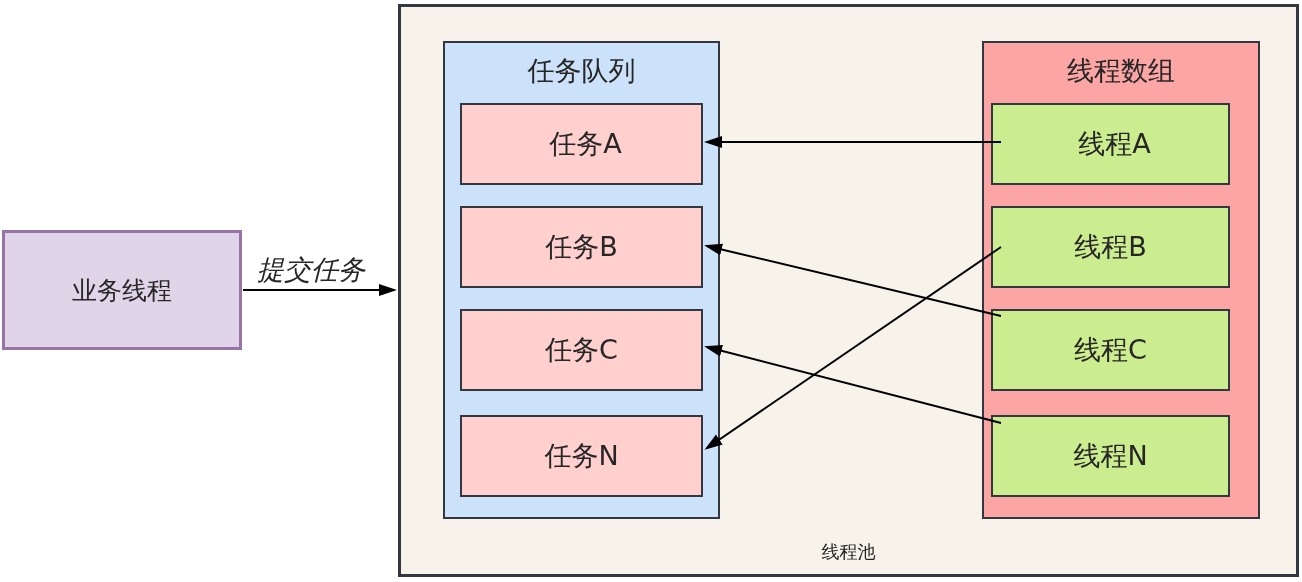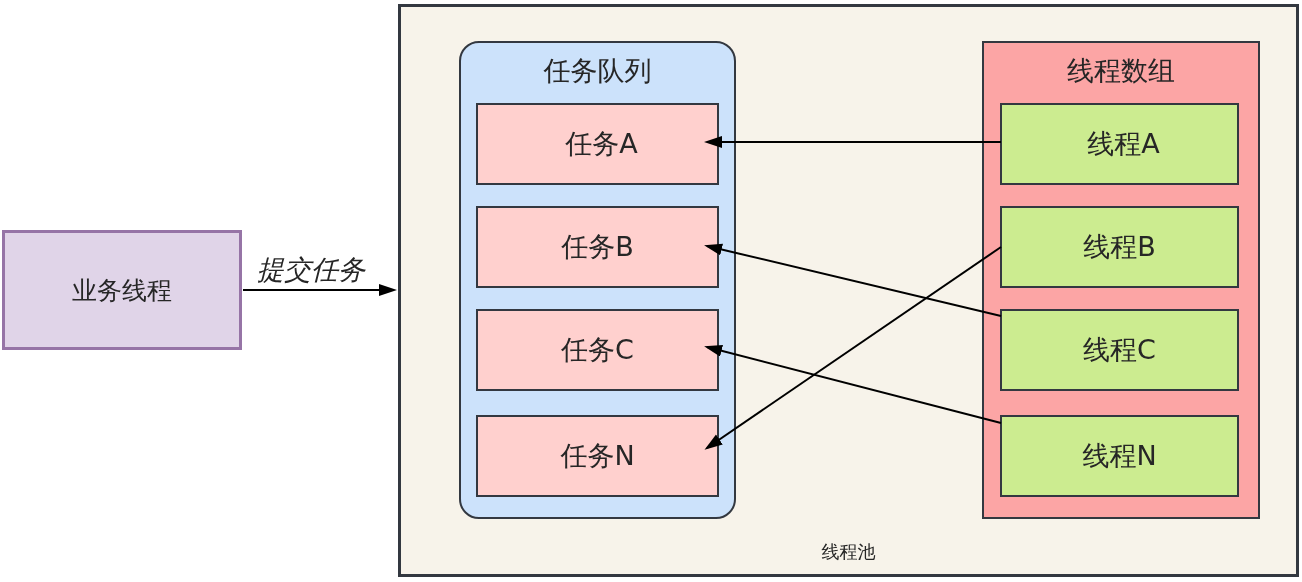--- a/index.html
+++ b/index.html
@@ -13,34 +13,34 @@
   }
   .box{position:absolute;box-sizing:border-box;}
   #pool{
     left:398px;top:4px;width:901px;height:573px;
     background:#f7f3ea;border:3px solid #333840;
   }
   .column{
     position:absolute;box-sizing:border-box;top:41px;height:478px;
     border:2px solid #333840;
   }
-  #task-queue{left:459px;width:277px;background:#cce2fb;border-radius:20px;}
+  #task-queue{left:443px;width:277px;background:#cce2fb;}
   #thread-array{left:982px;width:278px;background:#fca5a5;}
   .col-title{
     position:absolute;left:0;right:0;top:12px;
     text-align:center;font-size:27px;line-height:32px;
   }
   .item{
     position:absolute;box-sizing:border-box;height:82px;
     border:2px solid #333840;
     display:flex;align-items:center;justify-content:center;
     font-size:27px;
   }
   .task{left:15px;width:243px;background:#ffd0ce;}
-  .thread{left:16px;width:239px;background:#ccec90;}
+  .thread{left:7px;width:239px;background:#ccec90;}
   .row0{top:60px;padding-left:8px;} .row1{top:163px;} .row2{top:266px;} .row3{top:372px;}
   #business{
     left:2px;top:230px;width:240px;height:120px;
     background:#e0d4e8;border:3px solid #9674a6;
     display:flex;align-items:center;justify-content:center;
     font-size:25px;
   }
   #submit-label{
     position:absolute;left:246px;top:254px;width:130px;
     text-align:center;font-size:27px;line-height:32px;font-style:italic;

